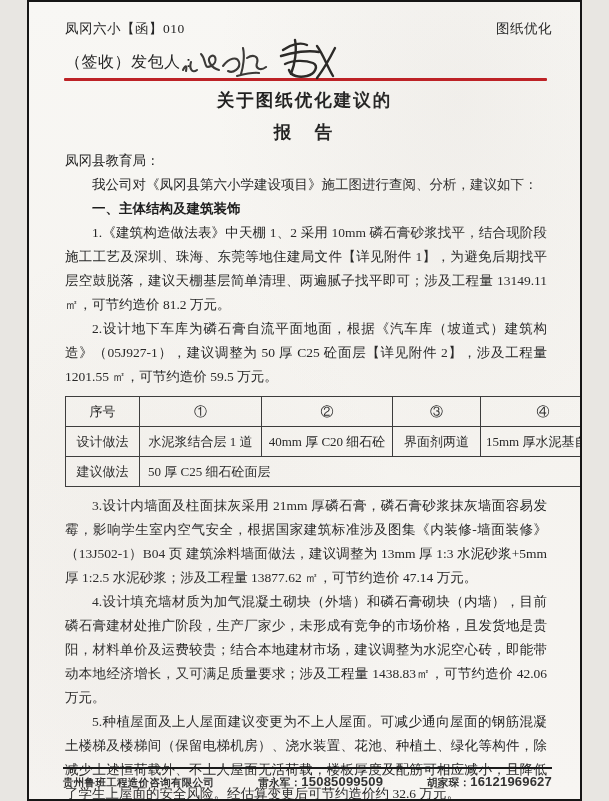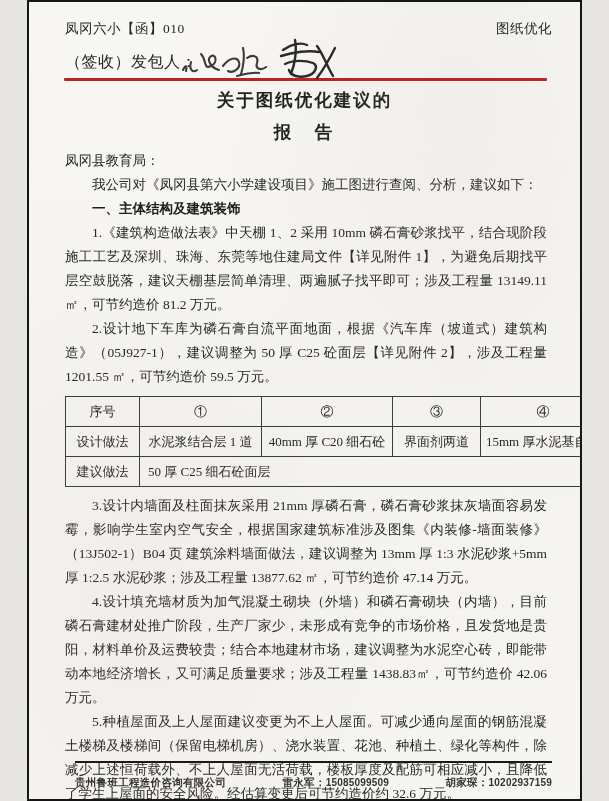--- a/index.html
+++ b/index.html
@@ -31,26 +31,26 @@
   .sec-heading{font-weight:bold;text-indent:27px;color:#1d1d1d;}
   .tbl{
     width:540px;margin:7px 33px 7px 36px;
     border-collapse:collapse;table-layout:fixed;
     font-size:13px;color:#262626;
   }
   .tbl td{border:1.6px solid #3a3a3a;height:29px;padding:0 5px;text-align:center;overflow:hidden;white-space:nowrap;}
   .tbl td.lft{text-align:left;padding-left:8px;}
   .c0{width:74px;}.c1{width:122px;}.c2{width:131px;}.c3{width:88px;}.c4{width:125px;}
   .ftr{
-    position:absolute;left:46px;right:28px;bottom:9px;
-    border-top:2px solid #1a1a1a;padding-top:13px;
+    position:absolute;left:34px;right:28px;bottom:9px;
+    border-top:2px solid #1a1a1a;padding-top:5px;
     display:flex;justify-content:space-between;align-items:baseline;
     font-size:10.5px;font-weight:600;color:#333;letter-spacing:.3px;white-space:nowrap;
   }
-  .ftr .phone{font-family:"Liberation Sans","DejaVu Sans",sans-serif;font-weight:700;font-size:10px;letter-spacing:.2px;}
+  .ftr .phone{font-family:"Liberation Sans","DejaVu Sans",sans-serif;font-weight:700;font-size:13px;letter-spacing:.2px;}
   .noise{position:absolute;inset:0;pointer-events:none;
     background:
       radial-gradient(ellipse at 78% 12%,rgba(180,170,160,.10),transparent 40%),
       radial-gradient(ellipse at 20% 80%,rgba(180,170,160,.08),transparent 45%);
   }
 </style>
 </head>
 <body>
 
 <div class="page">
@@ -128,16 +128,16 @@
     <p class="para">4.设计填充墙材质为加气混凝土砌块（外墙）和磷石膏砌块（内墙），目前磷石膏建材处推广阶段，生产厂家少，未形成有竞争的市场价格，且发货地是贵阳，材料单价及运费较贵；结合本地建材市场，建议调整为水泥空心砖，即能带动本地经济增长，又可满足质量要求；涉及工程量 1438.83㎡，可节约造价 42.06 万元。</p>
     <p class="para">5.种植屋面及上人屋面建议变更为不上人屋面。可减少通向屋面的钢筋混凝土楼梯及楼梯间（保留电梯机房）、浇水装置、花池、种植土、绿化等构件，除减少上述恒荷载外、不上人屋面无活荷载，楼板厚度及配筋可相应减小，且降低了学生上屋面的安全风险。经估算变更后可节约造价约 32.6 万元。</p>
   </div>
 
   <div class="ftr">
     <span>贵州鲁班工程造价咨询有限公司</span>
     <span>
       <span>雷永军：</span><span class="phone">15085099509</span>
     </span>
     <span>
-      <span>胡家琛：</span><span class="phone">10202937159</span>
+      <span>胡家琛：</span><span class="phone">16121969627</span>
     </span>
   </div>
 </div>
 
 </body></html>

